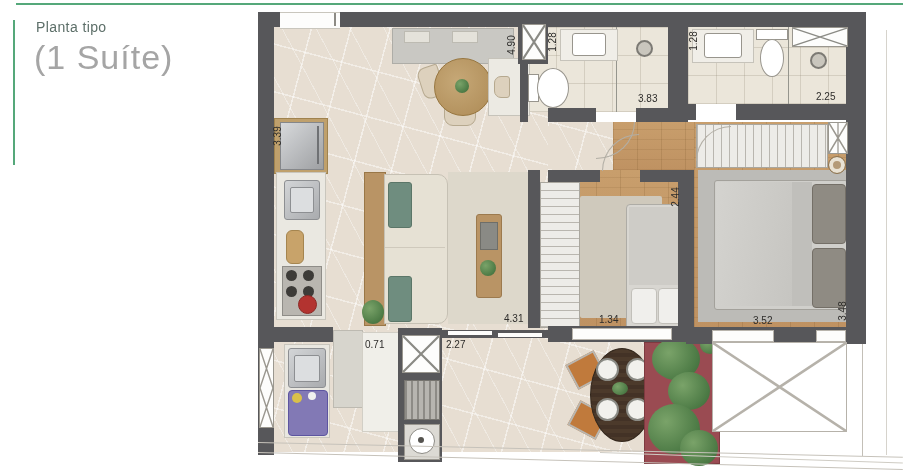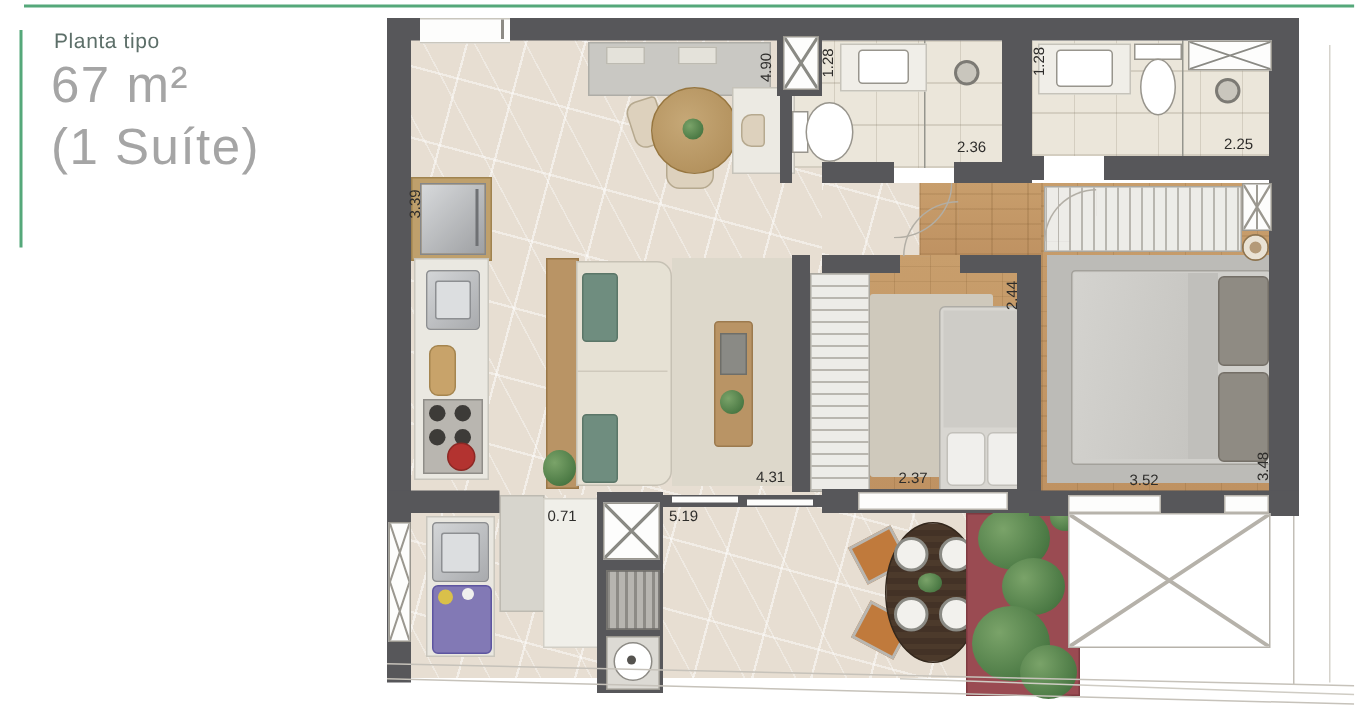--- a/index.html
+++ b/index.html
@@ -45,21 +45,20 @@
 </head>
 <body>
 
 <div id="stage">
 
   <div class="abs" style="left:16px;top:3px;width:887px;height:2px;background:#55a87a;z-index:6;"></div>
   <div class="abs" style="left:13px;top:20px;width:2px;height:145px;background:#55a87a;z-index:6;"></div>
 
   <div id="panel-subtitle">Planta tipo</div>
   <div id="panel-big">
-    <div>67 m²</div>
     <div>(1 Suíte)</div>
   </div>
 
   <div class="floor stone" style="left:272px;top:26px;width:276px;height:304px;"></div>
   <div class="floor stone" style="left:548px;top:122px;width:66px;height:48px;"></div>
   <div class="floor stone" style="left:258px;top:330px;width:460px;height:122px;"></div>
   <div class="floor wood" style="left:613px;top:122px;width:81px;height:48px;"></div>
   <div class="floor wood" style="left:548px;top:170px;width:138px;height:158px;"></div>
   <div class="floor wood" style="left:694px;top:122px;width:152px;height:206px;"></div>
   <div class="floor tile" style="left:528px;top:27px;width:140px;height:85px;"></div>
@@ -222,25 +221,25 @@
       </svg>
   </div>
   <div class="open" style="left:448px;top:331px;width:44px;height:4px;background:#fdfdfc;"></div>
   <div class="open" style="left:498px;top:333px;width:44px;height:4px;background:#fdfdfc;"></div>
   <div class="open" style="left:572px;top:328px;width:98px;height:10px;background:#fdfdfc;border:1px solid #b8b4ac;"></div>
   <div class="open" style="left:712px;top:330px;width:60px;height:10px;background:#fdfdfc;border:1px solid #b8b4ac;"></div>
   <div class="open" style="left:816px;top:330px;width:28px;height:10px;background:#fdfdfc;border:1px solid #b8b4ac;"></div>
 
   <div class="vdim" style="left:512px;top:45px;"><span>4.90</span></div>
   <div class="vdim" style="left:553px;top:42px;"><span>1.28</span></div>
-  <div class="dim" style="left:638px;top:94px;"><span>2.36</span></div>
+  <div class="dim" style="left:638px;top:94px;"><span>3.83</span></div>
   <div class="vdim" style="left:694px;top:41px;"><span>1.28</span></div>
   <div class="dim" style="left:816px;top:92px;"><span>2.25</span></div>
   <div class="vdim" style="left:278px;top:136px;"><span>3.39</span></div>
   <div class="vdim" style="left:676px;top:197px;"><span>2.44</span></div>
   <div class="dim" style="left:504px;top:314px;"><span>4.31</span></div>
-  <div class="dim" style="left:599px;top:315px;"><span>2.37</span></div>
+  <div class="dim" style="left:599px;top:315px;"><span>1.34</span></div>
   <div class="dim" style="left:753px;top:316px;"><span>3.52</span></div>
   <div class="vdim" style="left:843px;top:311px;"><span>3.48</span></div>
   <div class="dim" style="left:365px;top:340px;"><span>0.71</span></div>
-  <div class="dim" style="left:446px;top:340px;"><span>5.19</span></div>
+  <div class="dim" style="left:446px;top:340px;"><span>2.27</span></div>
 
 </div>
 
 </body></html>

